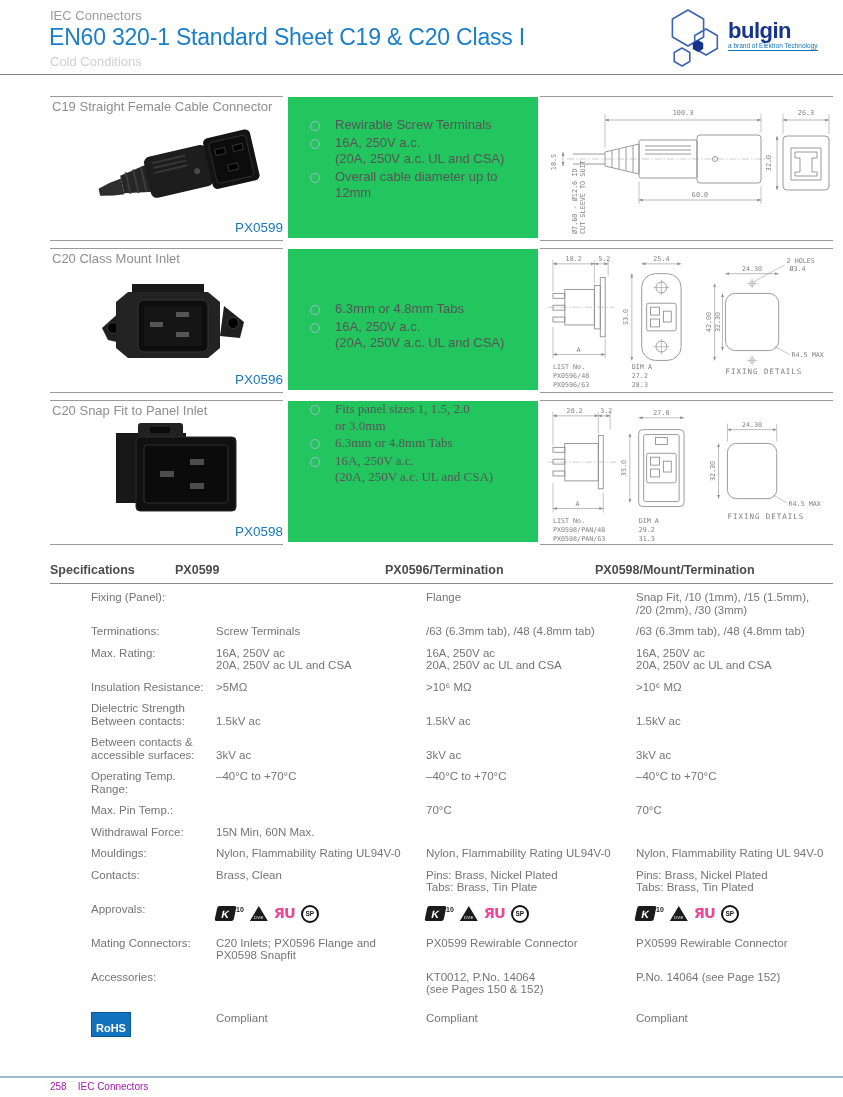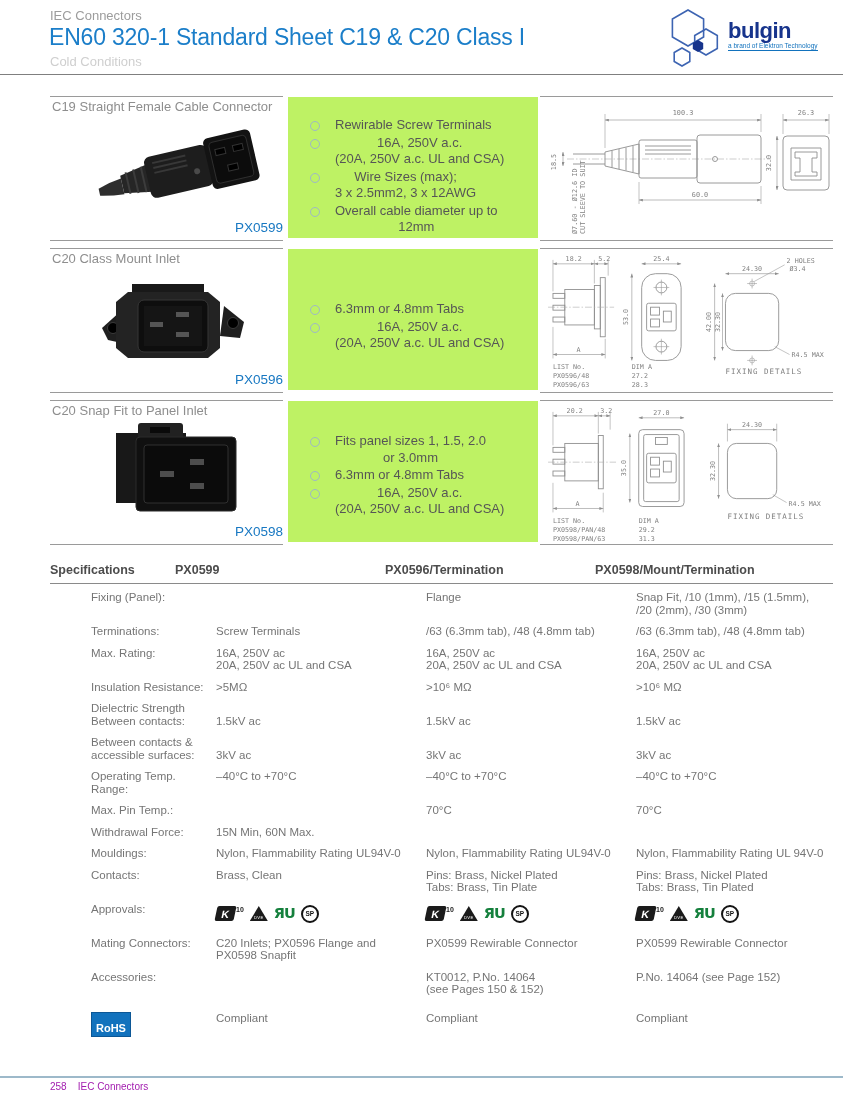--- a/index.html
+++ b/index.html
@@ -12,21 +12,21 @@
   .page-title{left:49px;top:24px;font-size:23px;color:#1b7ec9;letter-spacing:-0.2px;}
   .subtitle{left:50px;top:54px;font-size:13px;color:#cfcfcf;}
   .header-rule{top:74px;left:0;width:843px;background:#7f7f7f;}
   .logo{left:662px;top:4px;width:175px;height:62px;display:flex;align-items:center;}
   .logo-text{margin-left:4px;}
   .logo-word{font-size:22px;font-weight:bold;color:#17348c;letter-spacing:-0.5px;line-height:22px;}
   .logo-tag{font-size:6.5px;color:#1272bd;border-bottom:1px solid #1272bd;padding-bottom:1px;}
   
   .sec-title{left:52px;font-size:13px;color:#8e8e8e;}
   .part-no{left:50px;width:233px;text-align:right;font-size:13.5px;color:#1878c2;}
-  .bluebox{position:absolute;left:288px;width:250px;height:141px;background:#bef264;box-sizing:border-box;padding-left:22px;text-align:center;}
+  .bluebox{position:absolute;left:288px;width:250px;height:141px;background:#22c55e;box-sizing:border-box;padding-left:22px;}
   .bluebox ul{list-style:none;margin:0;padding:0;}
   .bluebox li{display:flex;margin-bottom:1px;}
   .bullet-dot{flex:none;width:8px;height:8px;border:1px solid #9fb8c6;border-radius:50%;margin:4px 15px 0 0;background:transparent;}
   .bullet-text{font-size:13px;color:#565656;line-height:16.5px;white-space:pre-line;}
   
   .tech{position:absolute;left:543px;width:292px;height:138px;}
   .tech .ln{stroke:#8f8f8f;stroke-width:0.9;fill:none;}
   .tech .thin{stroke:#9b9b9b;stroke-width:0.6;fill:none;}
   .tech .cl{stroke:#ababab;stroke-width:0.6;fill:none;stroke-dasharray:7 2 1.5 2;}
   .tech .dim{stroke:#8f8f8f;stroke-width:0.6;fill:none;}
@@ -38,21 +38,21 @@
   .spec-body{left:50px;top:591px;width:783px;font-size:11.5px;color:#757575;margin-left:41px;}
   .srow{display:grid;grid-template-columns:125px 210px 210px 1fr;margin-bottom:9px;align-items:start;}
   .srow.end{align-items:end;}
   .cell{white-space:pre-line;line-height:12.5px;}
   .appr-cell{display:flex;gap:6px;align-items:center;height:22px;}
   .srow-approvals{margin-bottom:12px;}
   .icon-kema{display:inline-flex;align-items:flex-start;}
   .kema-shape{display:inline-flex;align-items:center;justify-content:center;width:19px;height:15px;background:#1b1b1b;color:#fff;font-weight:bold;font-size:10.5px;transform:skewX(-12deg);border-radius:2px;}
   .kema-cert{font-size:7px;color:#1b1b1b;font-weight:bold;margin-left:1px;}
   .icon-vde{width:18px;height:15px;background:#1b1b1b;clip-path:polygon(50% 0,100% 100%,0 100%);color:#fff;font-size:4.2px;display:flex;align-items:flex-end;justify-content:center;padding-bottom:1.5px;box-sizing:border-box;letter-spacing:0.3px;}
-  .icon-ul{font-weight:800;font-size:14.5px;color:#15803d;letter-spacing:-1px;font-family:"DejaVu Sans",sans-serif;line-height:15px;}
+  .icon-ul{font-weight:800;font-size:14.5px;color:#ec4899;letter-spacing:-1px;font-family:"DejaVu Sans",sans-serif;line-height:15px;}
   .icon-csa{width:14px;height:14px;border:2px solid #141414;border-radius:50%;display:flex;align-items:center;justify-content:center;font-size:6.5px;font-weight:bold;color:#141414;}
   .rohs-badge{display:inline-block;background:#1272bd;border:1px solid #0c5796;color:#fff;font-size:11px;font-weight:bold;padding:9px 4px 2px 4px;}
   
   .footer-rule{top:1076px;left:0;width:843px;height:2px;background:#9db9ca;position:absolute;}
   .footer-text{left:50px;top:1081px;font-size:10px;color:#a21caf;display:flex;gap:11px;}
 </style>
 </head>
 <body>
 
 <div class="page">
@@ -122,25 +122,20 @@
   <div class="bluebox" style="top:97px;padding-top:20px;">
     <ul>
       <li>
           <span class="bullet-dot"></span>
           <span class="bullet-text">Rewirable Screw Terminals</span>
         </li>
       <li>
           <span class="bullet-dot"></span>
           <span class="bullet-text">16A, 250V a.c.
 (20A, 250V a.c. UL and CSA)</span>
-        </li>
-      <li>
-          <span class="bullet-dot"></span>
-          <span class="bullet-text">Wire Sizes (max);
-3 x 2.5mm2, 3 x 12AWG</span>
         </li>
       <li>
           <span class="bullet-dot"></span>
           <span class="bullet-text">Overall cable diameter up to
 12mm</span>
         </li>
     </ul>
   </div>
 
   <svg class="tech" style="top:100px;" viewBox="0 0 292 138">
@@ -286,21 +281,21 @@
       <rect x="52" y="12" width="20" height="6" fill="#0a0a0a"></rect>
       <rect x="38" y="22" width="100" height="74" rx="4" fill="#101010" stroke="#2b2b2b"></rect>
       <rect x="46" y="30" width="84" height="58" rx="3" fill="#0b0b0b" stroke="#303030"></rect>
       <rect x="62" y="56" width="14" height="6" fill="#4d4d4d"></rect>
       <rect x="92" y="44" width="14" height="6" fill="#4d4d4d"></rect>
       <rect x="92" y="68" width="14" height="6" fill="#4d4d4d"></rect>
     </g>
   </svg>
   <div class="abs part-no" style="top:524px;">PX0598</div>
 
-  <div class="bluebox" style="top:401px;padding-top:32px;">
+  <div class="bluebox" style="top:401px;font-family:Liberation Serif, serif;">
     <ul>
       <li>
           <span class="bullet-dot"></span>
           <span class="bullet-text">Fits panel sizes 1, 1.5, 2.0
 or 3.0mm</span>
         </li>
       <li>
           <span class="bullet-dot"></span>
           <span class="bullet-text">6.3mm or 4.8mm Tabs</span>
         </li>

